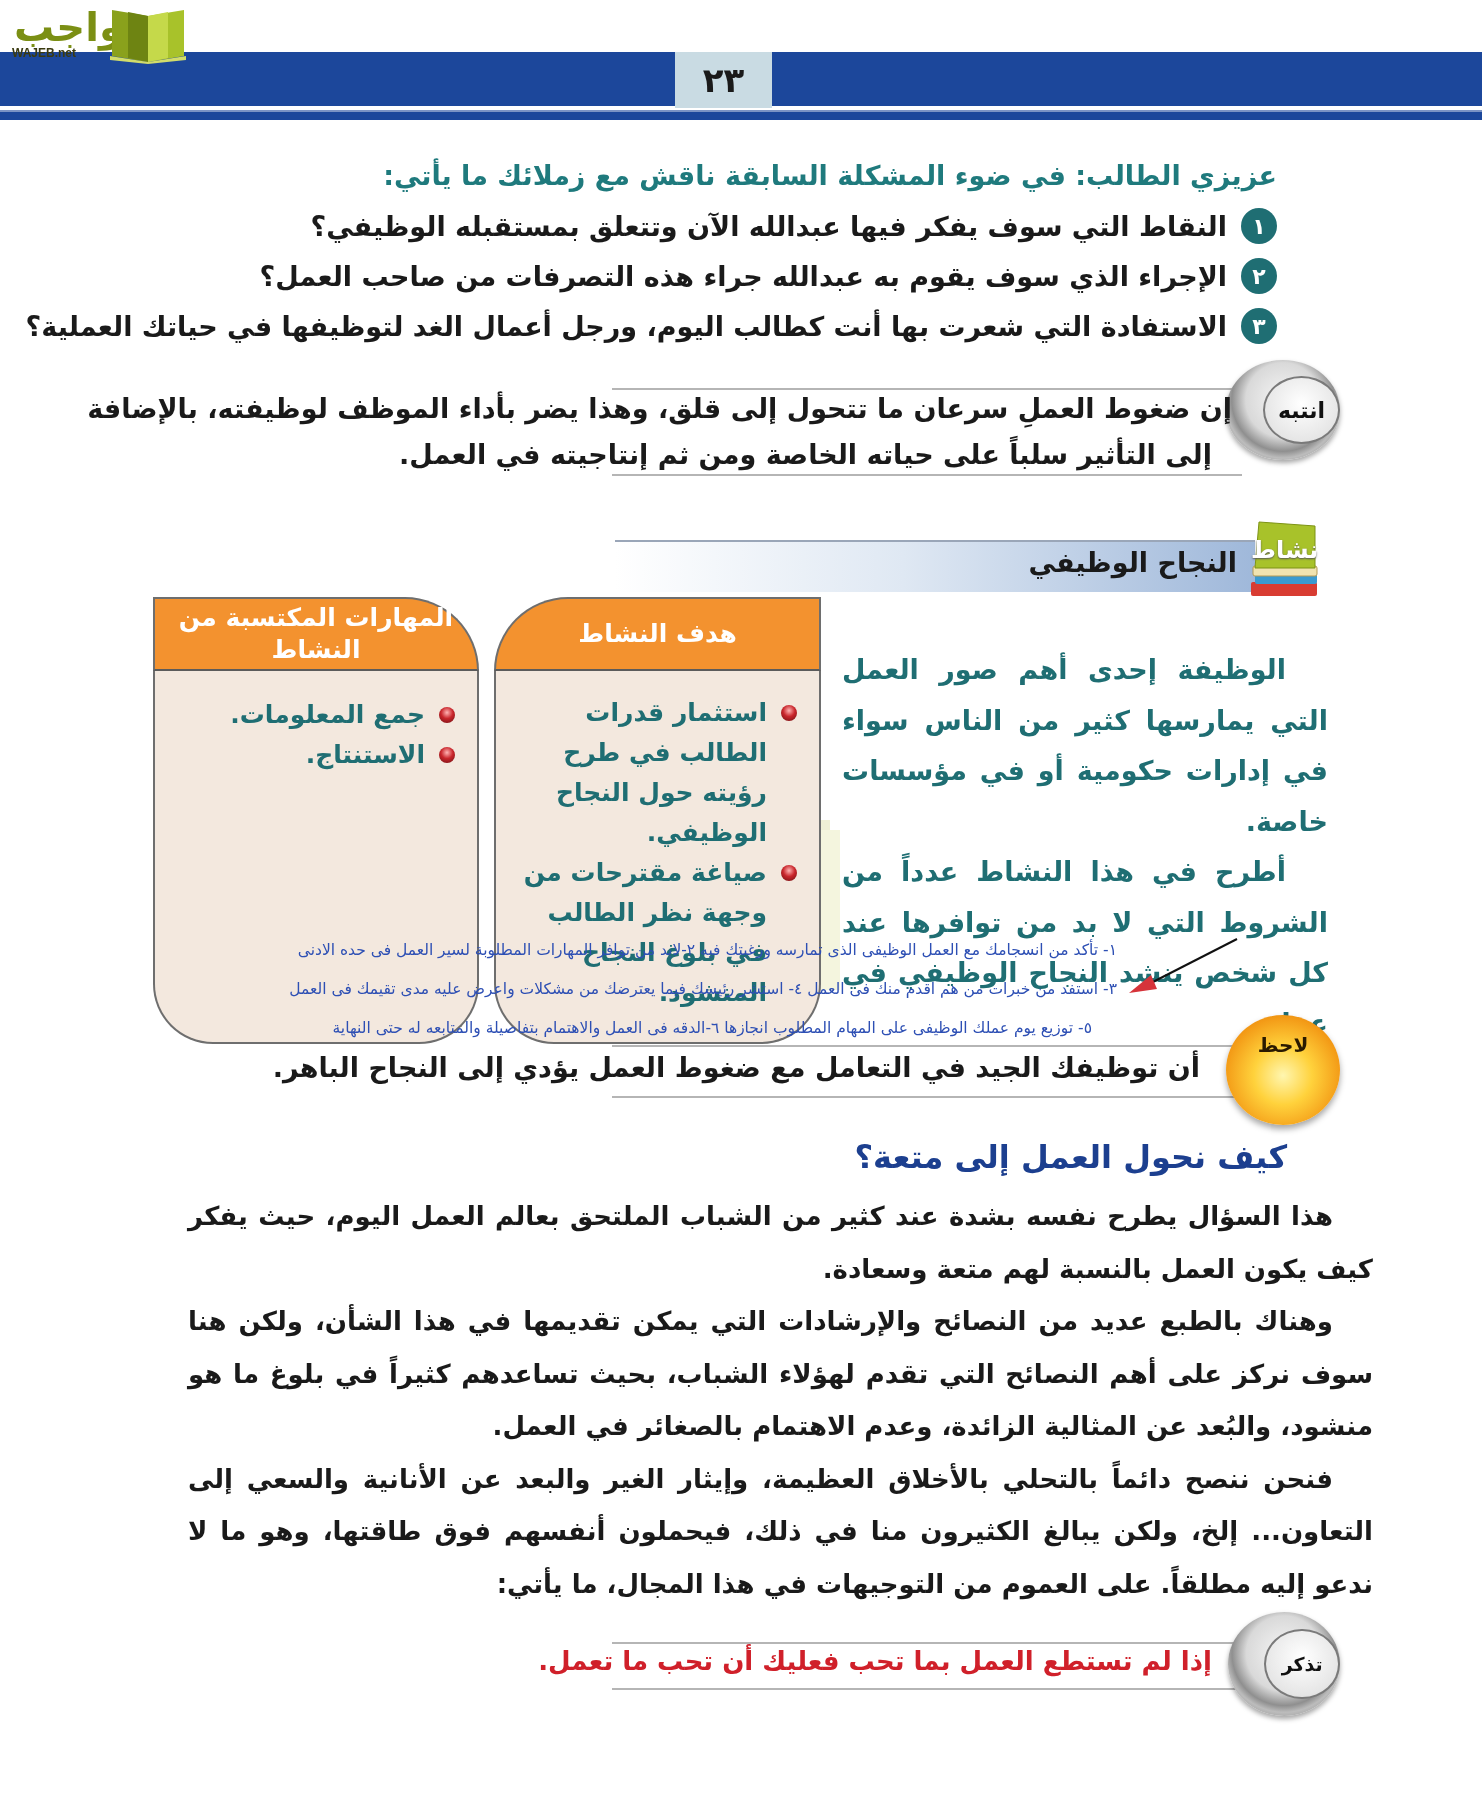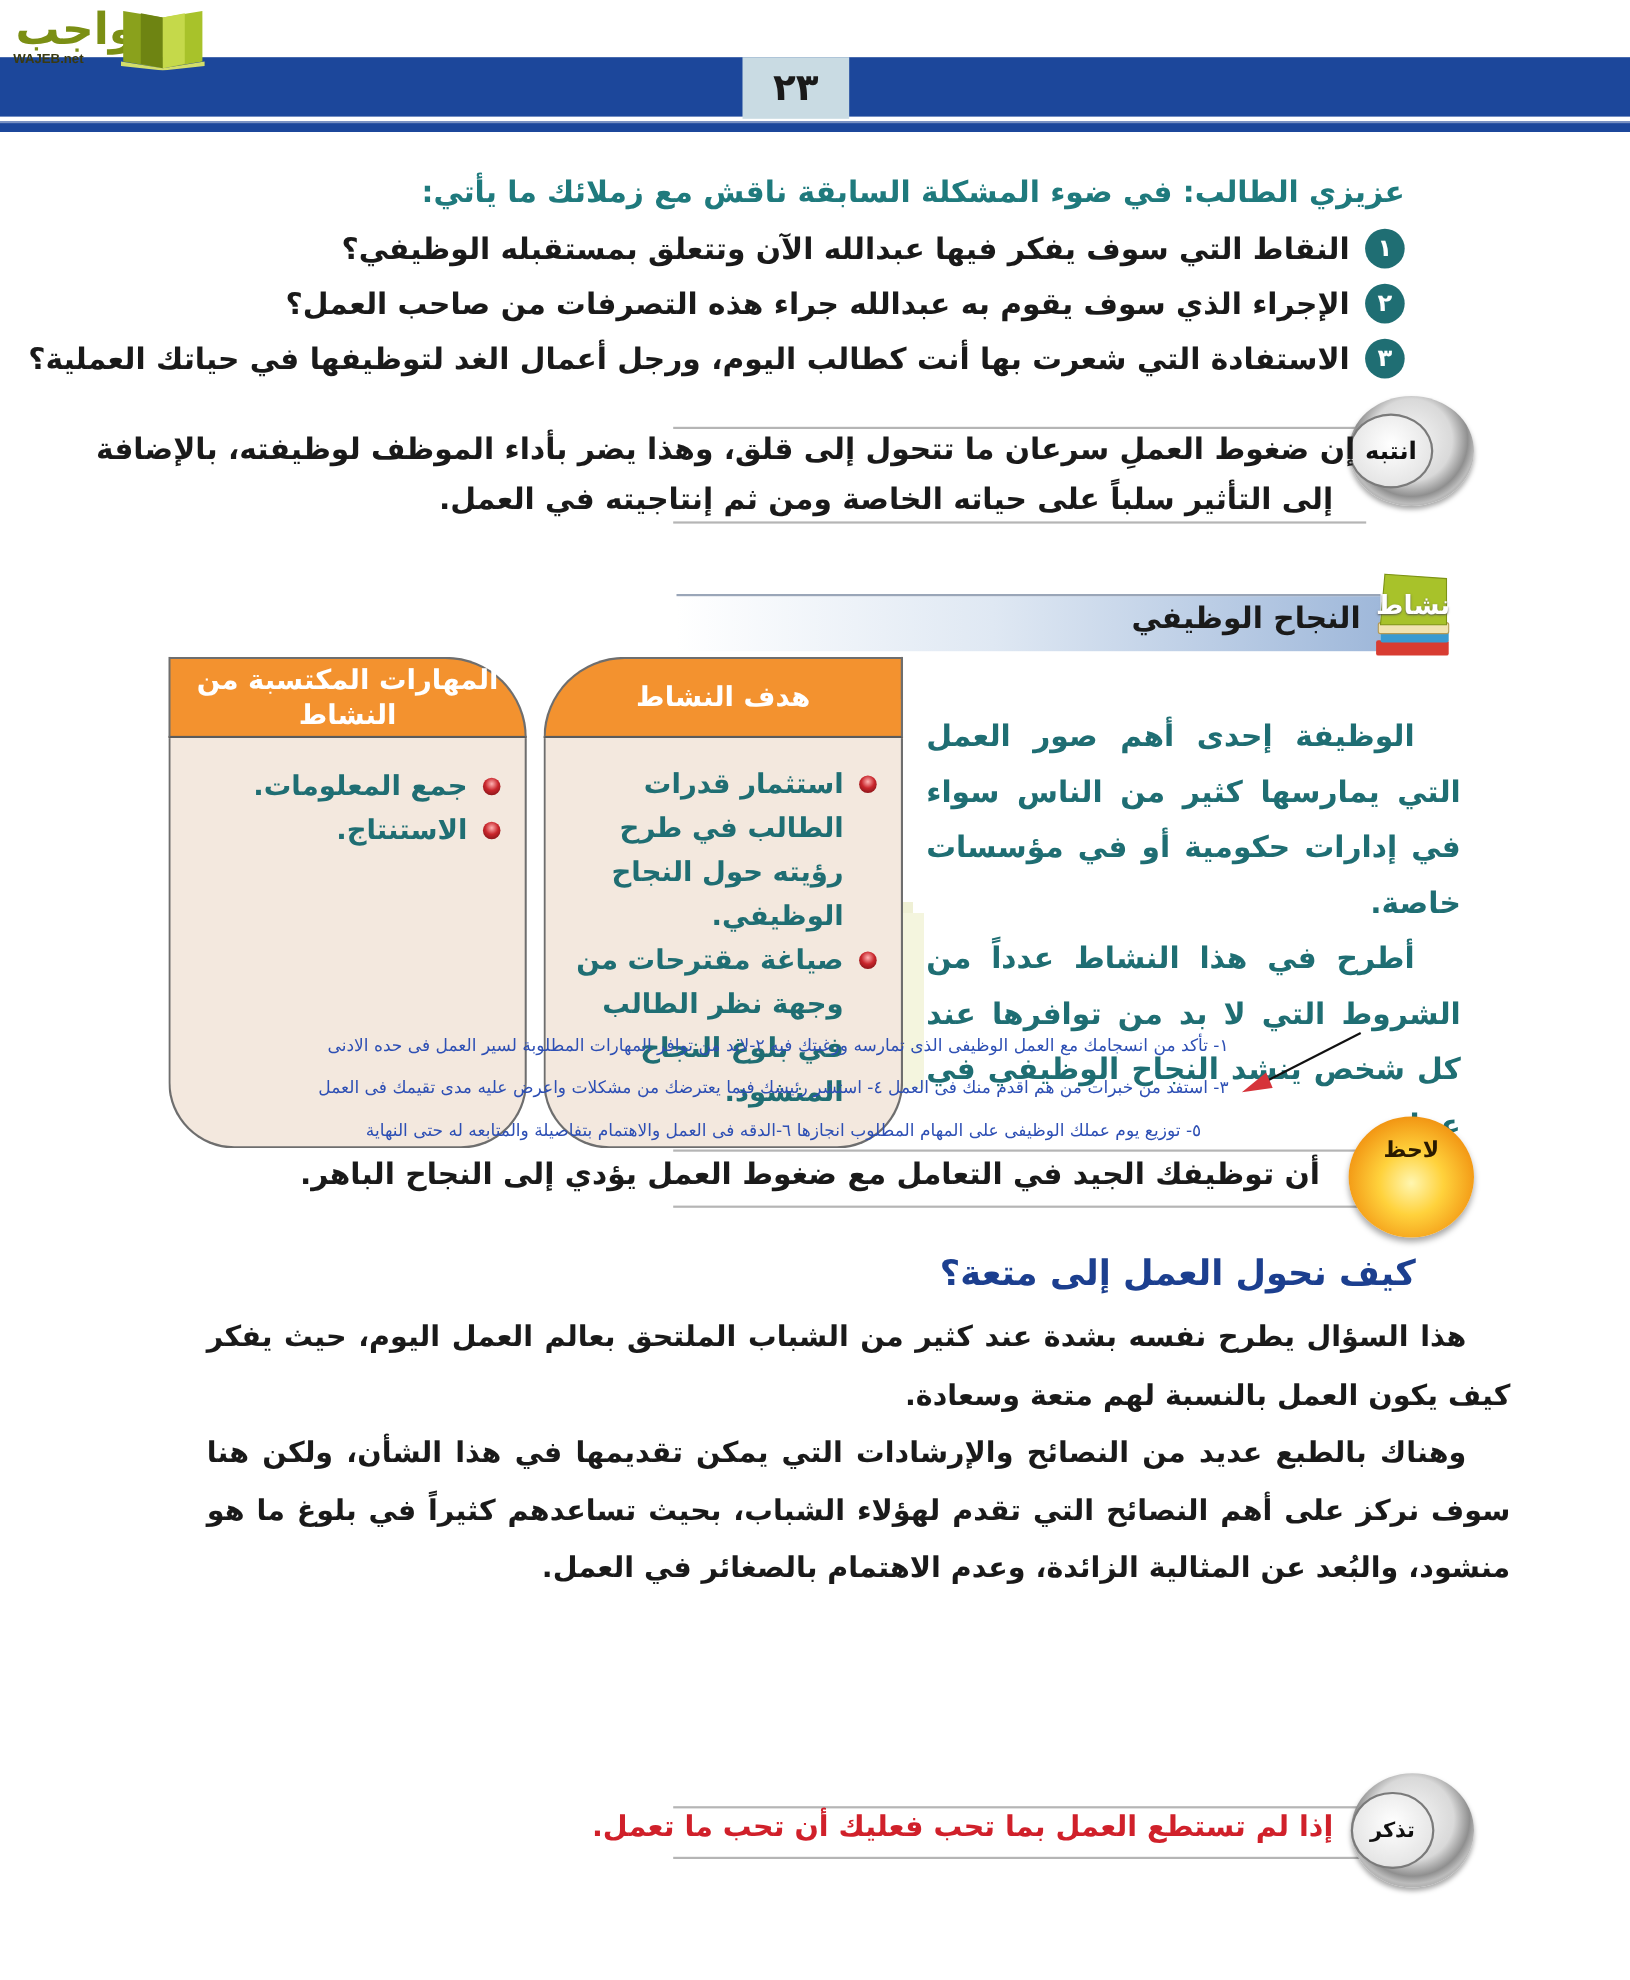--- a/index.html
+++ b/index.html
@@ -13,21 +13,21 @@
                   font-size:34px; font-weight:bold; color:#1a1a1a; }
   .logo-text { left:14px; top:4px; font-size:40px; font-weight:bold; color:#7b8f14; direction:rtl; }
   .logo-sub { left:12px; top:46px; font-size:12px; font-weight:bold; color:#3a3a10; direction:ltr; font-family:"Liberation Sans", sans-serif; }
   .logo-book { left:108px; top:6px; width:80px; height:58px; }
 
   .intro { right:205px; top:160px; font-size:27px; font-weight:bold; color:#1f7a7d; white-space:nowrap; }
   .q { right:205px; font-size:27px; font-weight:bold; color:#1a1a1a; white-space:nowrap; display:flex; align-items:center; gap:14px; }
   .q-num { width:36px; height:36px; border-radius:50%; background:#1f6e73; color:#fff; font-size:22px; display:flex; align-items:center; justify-content:center; flex:none; }
 
   .badge-grey { border-radius:50%; background:radial-gradient(circle at 50% 40%, #f6f6f6 0%, #d9d9d9 45%, #8f8f8f 62%, #bcbcbc 70%, #6d6d6d 100%);
-                display:flex; align-items:center; justify-content:flex-end; box-shadow:0 3px 5px rgba(0,0,0,.35); }
+                display:flex; align-items:center; justify-content:flex-start; box-shadow:0 3px 5px rgba(0,0,0,.35); }
   .badge-inner { width:64%; height:64%; border-radius:50%; background:radial-gradient(circle at 50% 40%, #fff 0%, #e6e6e6 70%, #c8c8c8 100%);
                  border:2px solid #7a7a7a; display:flex; align-items:center; justify-content:center; font-size:22px; font-weight:bold; color:#111; }
   .note-line { height:2px; background:#b5b5b5; }
   .note-text { font-size:27px; font-weight:bold; color:#1a1a1a; line-height:46px; }
 
   .act-bar { left:615px; top:540px; width:640px; height:50px; background:linear-gradient(to left, #9fb8da 0%, #dfe8f3 55%, #ffffff 100%);
              border-top:2px solid #9aa6b8; }
   .act-title { right:245px; top:547px; font-size:27px; font-weight:bold; color:#1a1a1a; }
   .act-icon { left:1245px; top:520px; width:78px; height:80px; }
 
@@ -151,20 +151,21 @@
 <div class="abs note-line" style="left:612px; top:1096px; width:630px;"></div>
 <div class="abs badge-orange" style="left:1226px; top:1015px; width:114px; height:110px;">
   <span>لاحظ</span>
 </div>
 <div class="abs note-text" style="right:282px; top:1045px; white-space:nowrap;">أن توظيفك الجيد في التعامل مع ضغوط العمل يؤدي إلى النجاح الباهر.</div>
 
 <div class="abs h2">كيف نحول العمل إلى متعة؟</div>
 <div class="abs para" style="top:1190px;">
   <p>هذا السؤال يطرح نفسه بشدة عند كثير من الشباب الملتحق بعالم العمل اليوم، حيث يفكر كيف يكون العمل بالنسبة لهم متعة وسعادة.</p>
   <p>وهناك بالطبع عديد من النصائح والإرشادات التي يمكن تقديمها في هذا الشأن، ولكن هنا سوف نركز على أهم النصائح التي تقدم لهؤلاء الشباب، بحيث تساعدهم كثيراً في بلوغ ما هو منشود، والبُعد عن المثالية الزائدة، وعدم الاهتمام بالصغائر في العمل.</p>
+  <p>فنحن ننصح دائماً بالتحلي بالأخلاق العظيمة، وإيثار الغير والبعد عن الأنانية والسعي إلى التعاون... إلخ، ولكن يبالغ الكثيرون منا في ذلك، فيحملون أنفسهم فوق طاقتها، وهو ما لا ندعو إليه مطلقاً. على العموم من التوجيهات في هذا المجال، ما يأتي:</p>
 </div>
 
 <div class="abs note-line" style="left:612px; top:1642px; width:630px;"></div>
 <div class="abs note-line" style="left:612px; top:1688px; width:630px;"></div>
 <div class="abs badge-grey" style="left:1228px; top:1612px; width:112px; height:104px;">
   <div class="badge-inner" style="font-size:19px;">تذكر</div>
 </div>
 <div class="abs remember-text" style="right:270px; top:1646px; white-space:nowrap;">إذا لم تستطع العمل بما تحب فعليك أن تحب ما تعمل.</div>
 
 </body></html>

